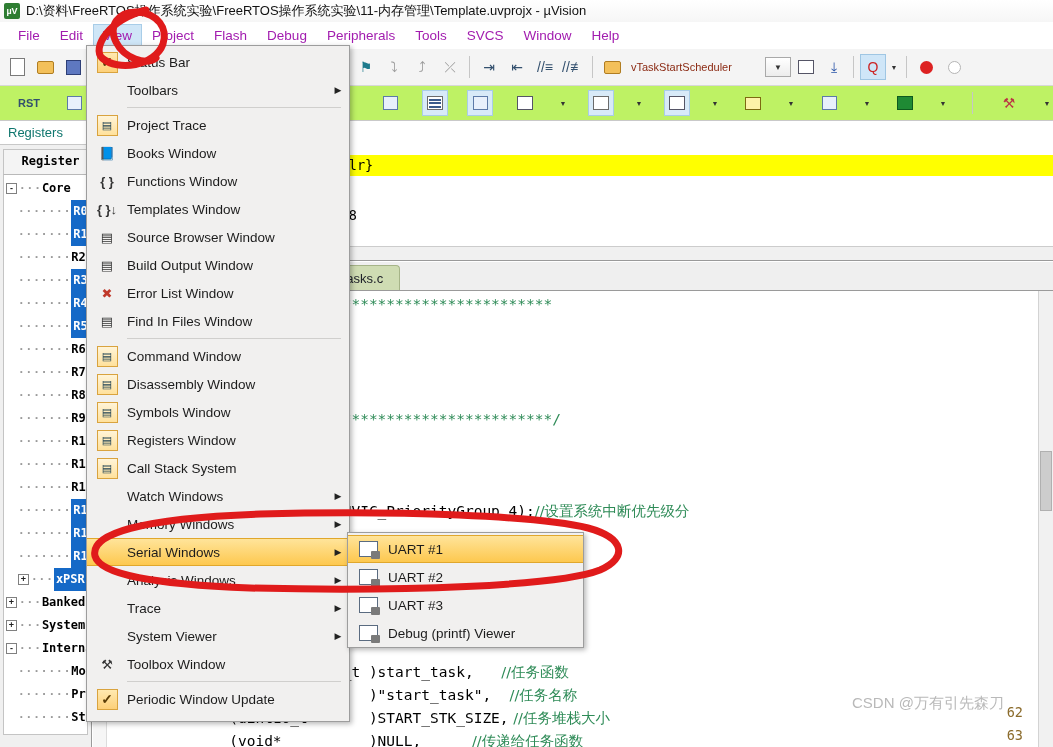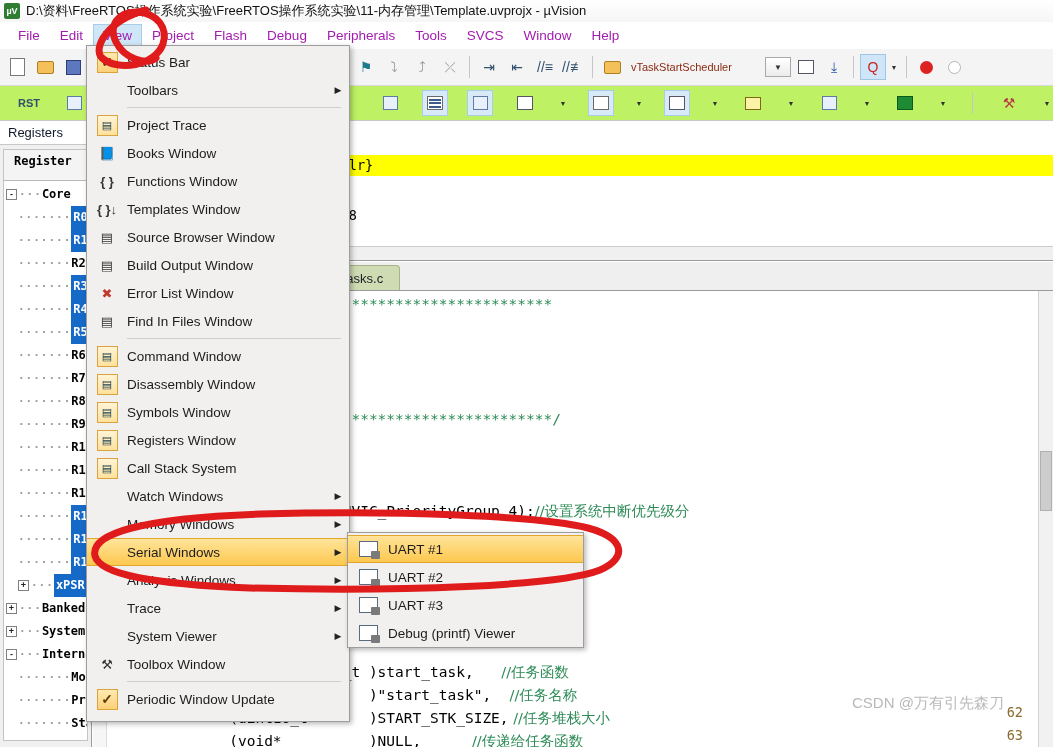--- a/index.html
+++ b/index.html
@@ -79,27 +79,27 @@
   .g-blue{ width:15px;height:14px;background:#e8f0fb;border:1px solid #5d7aa8;}
   .g-tools{ font-size:14px;color:#b34; }
 
   
   .reg-panel {
     position:absolute; left:0; top:121px; width:92px; height:626px;
     background:#f0f0f0; border-right:1px solid #9a9a9a;
   }
   .reg-title {
     height:24px; line-height:24px; padding-left:8px;
-    font-size:13px; color:#0f172a; background:#ffffff;
+    font-size:13px; color:#0f766e; background:#ffffff;
     border-bottom:1px solid #c8c8c8;
   }
   .reg-head {
-    height:32px; line-height:22px; padding-left:10px; margin:4px 3px 0 3px;
+    height:26px; line-height:22px; padding-left:10px; margin:4px 3px 0 3px;
     font-family:"DejaVu Sans Mono", monospace; font-size:12px; font-weight:bold;
-    background:#f4f4f4; border:1px solid #c4c4c4; border-bottom:1px solid #b9b9b9;
+    background:#f4f4f4; border:1px solid #c4c4c4; border-bottom:1px solid #b9b9b9;text-align:center;
   }
   .reg-list {
     margin:0 3px; background:#fff; border:1px solid #c4c4c4; border-top:none;
     height:560px; overflow:hidden; padding-top:2px;
     font-family:"DejaVu Sans Mono", monospace; font-size:12px; font-weight:bold;
   }
   .rrow { height:23px; line-height:23px; display:flex; align-items:center; white-space:nowrap; }
   .rexp {
     width:11px;height:11px;border:1px solid #808080;background:#fff;
     font-size:9px;line-height:9px;text-align:center;color:#222;margin-right:2px;flex:none;

